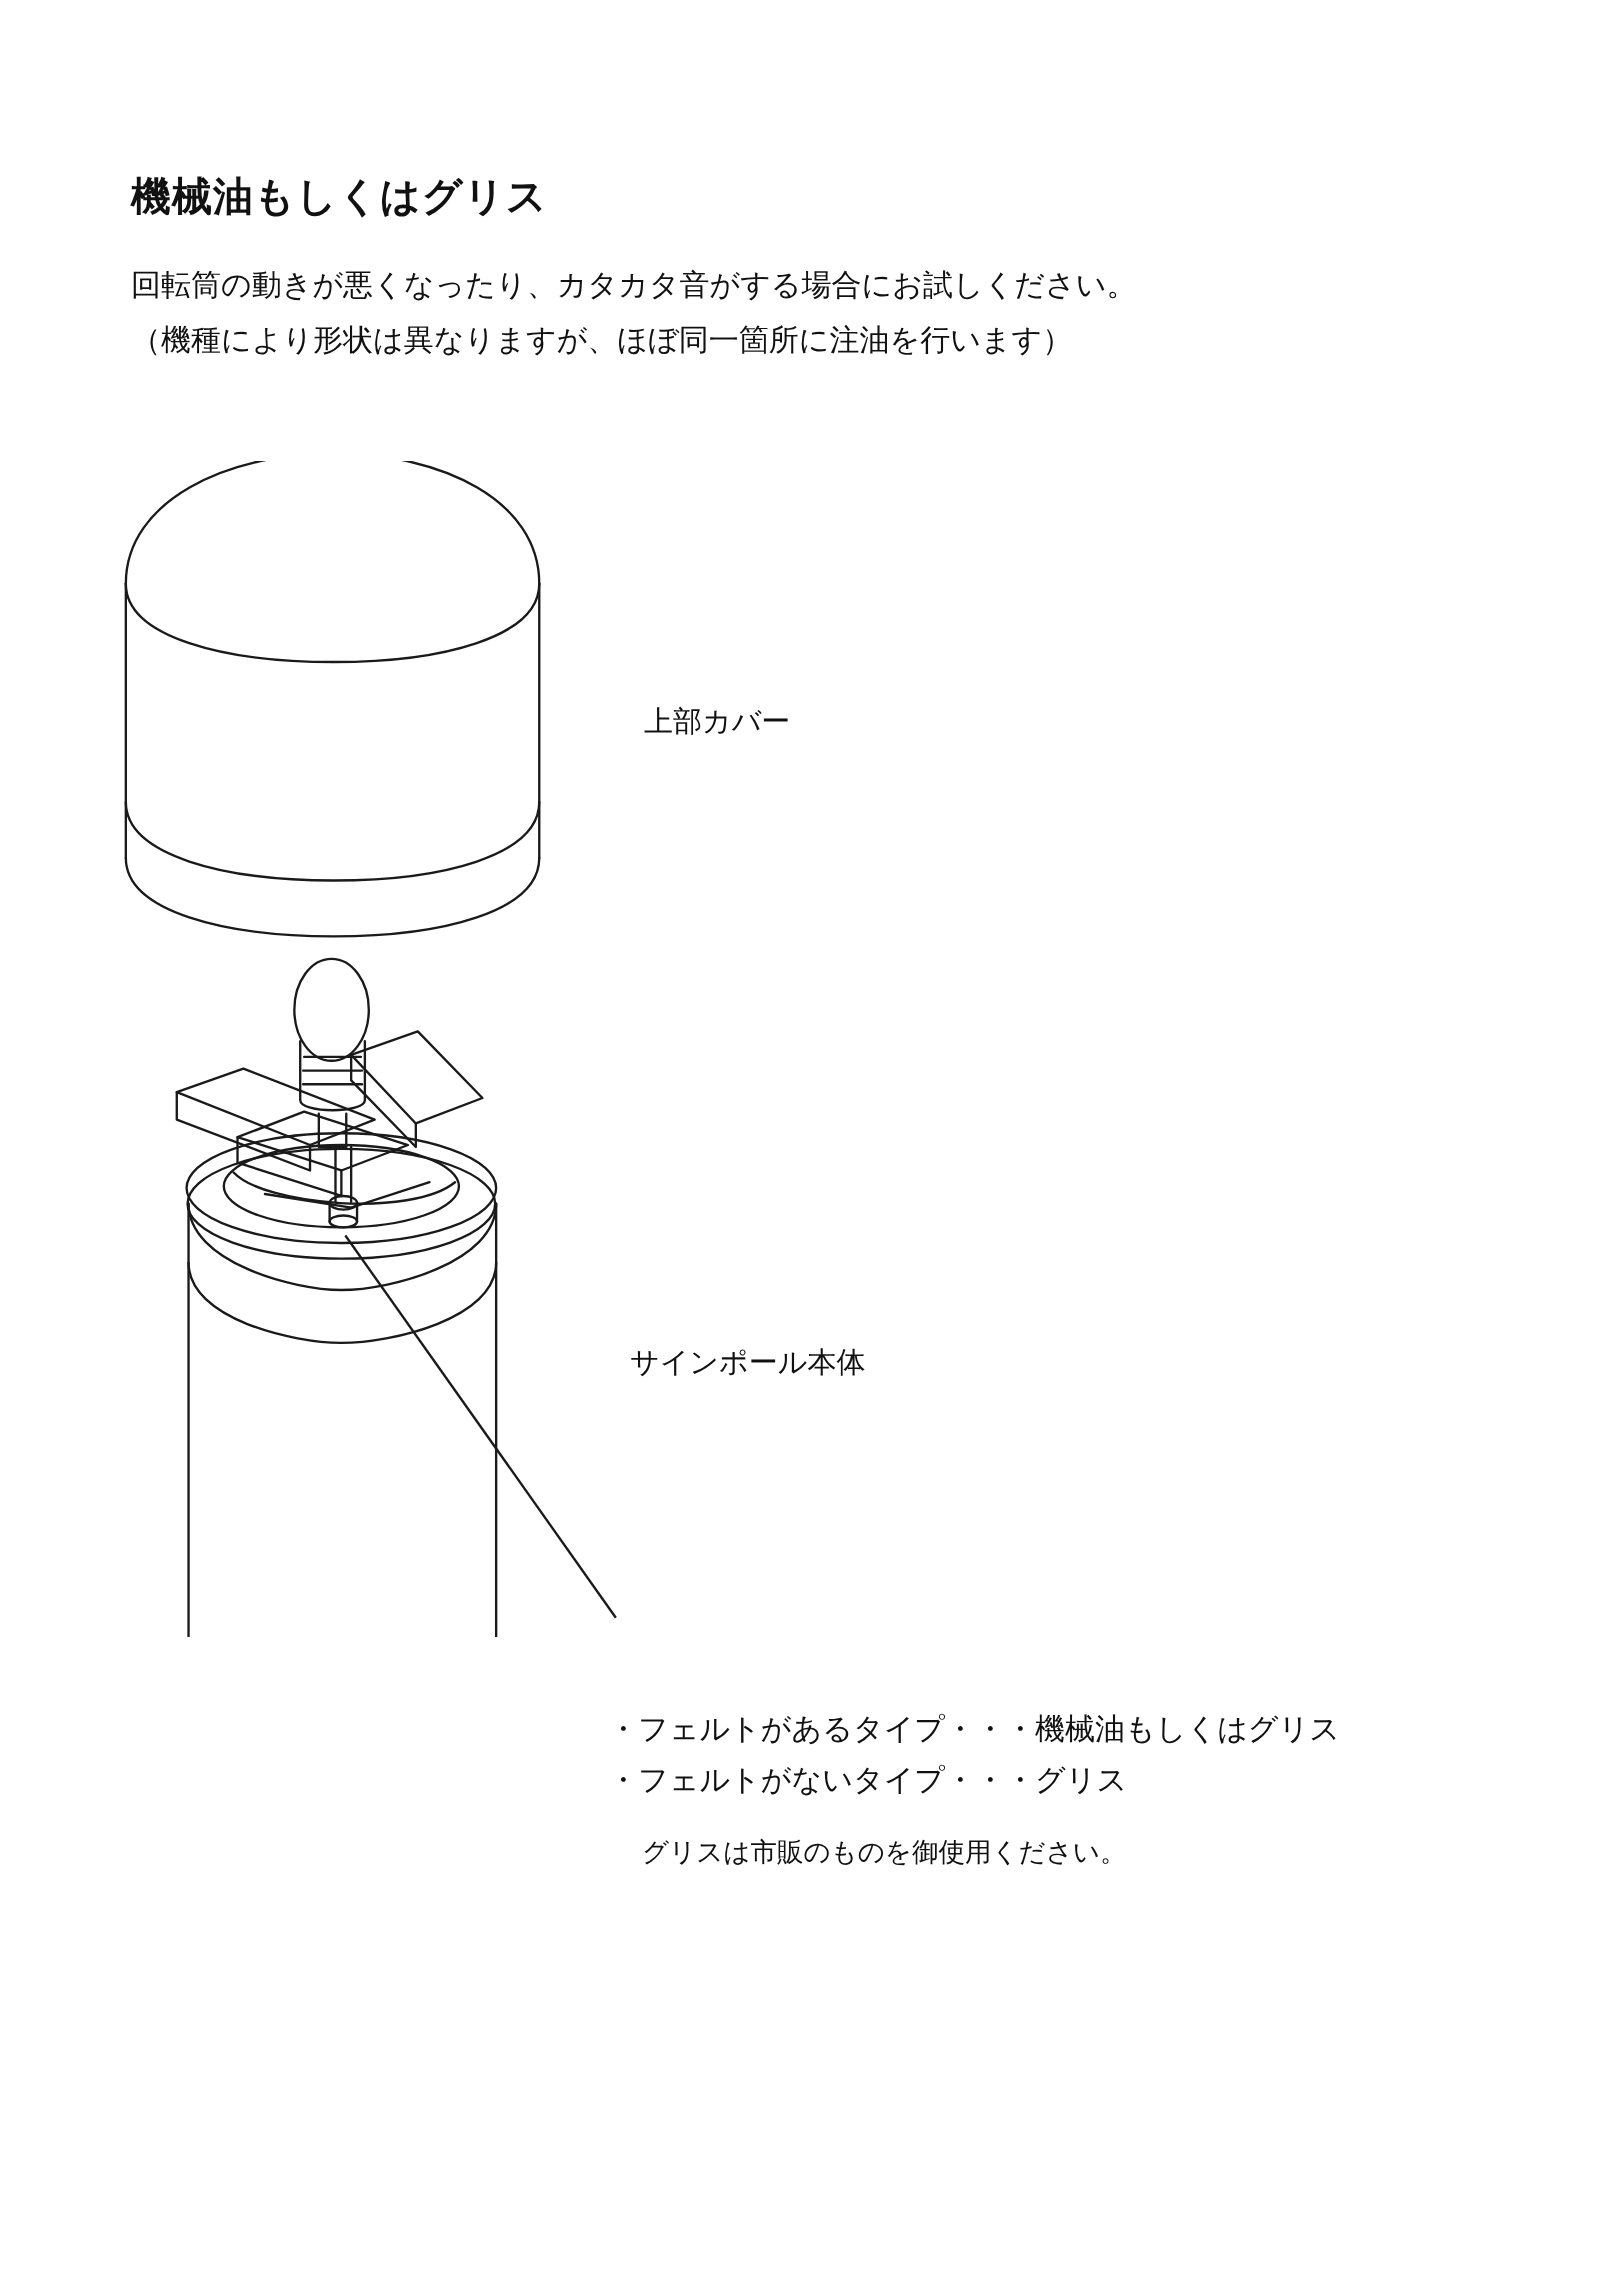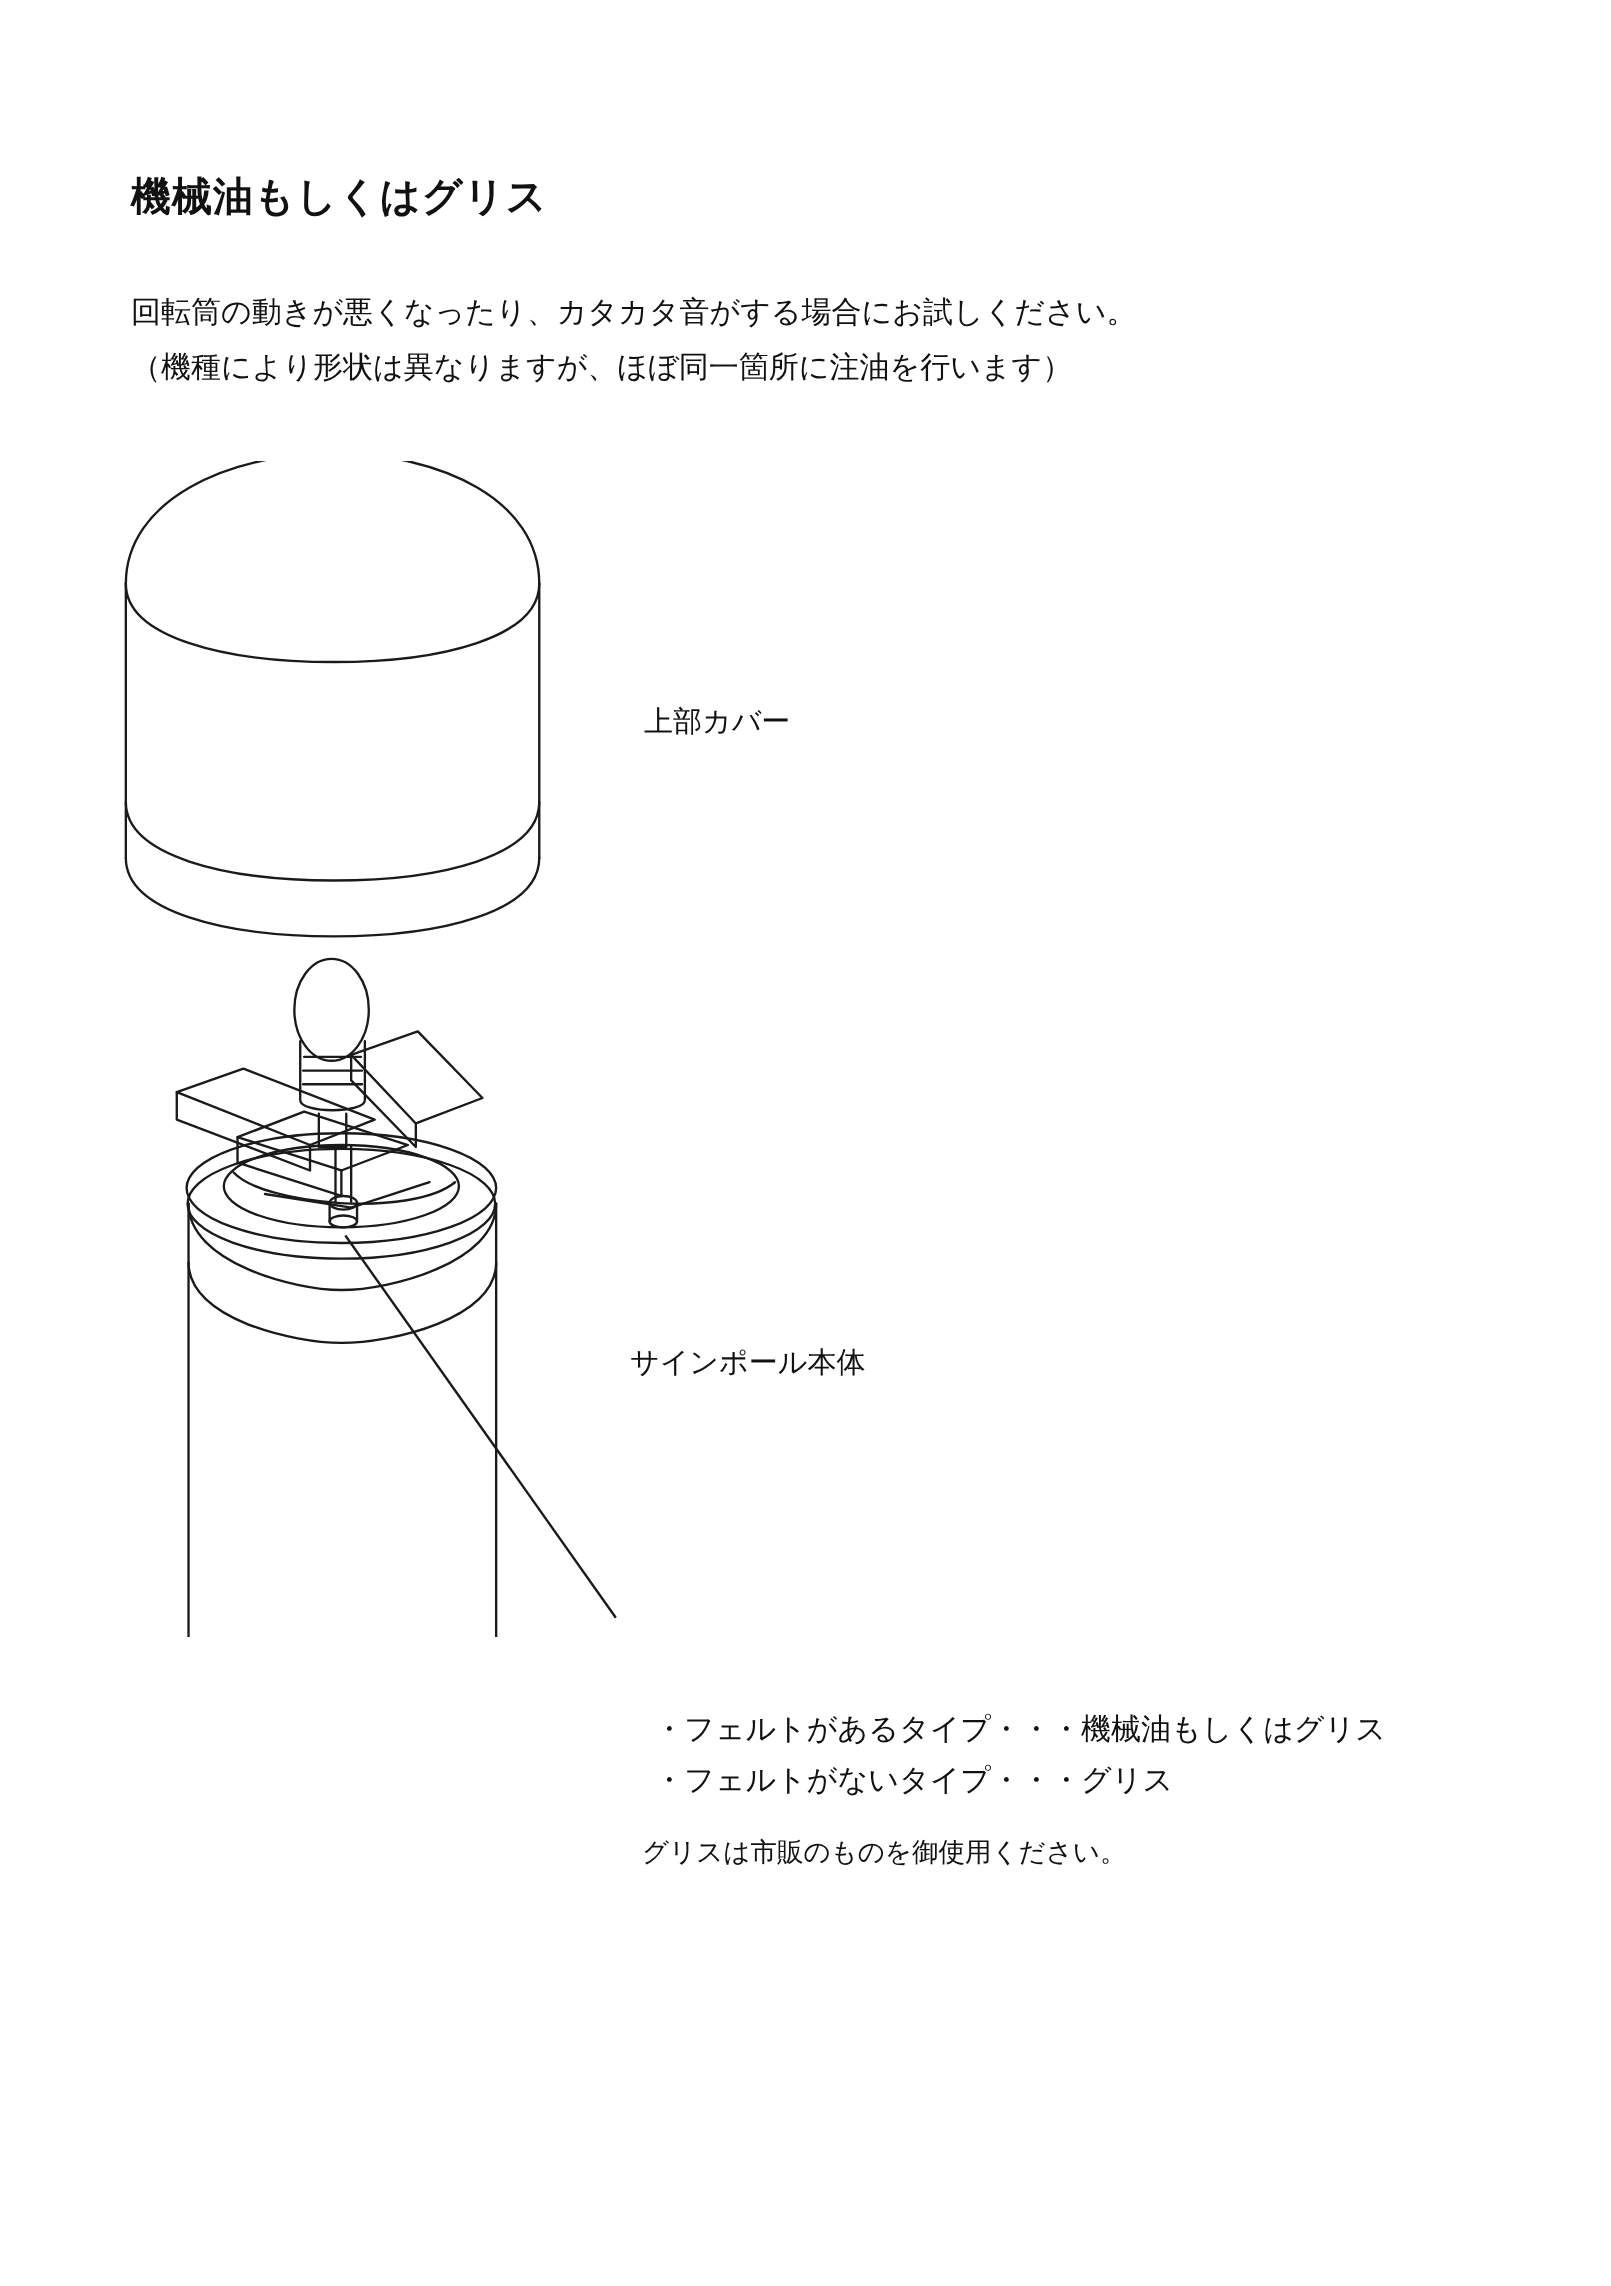--- a/index.html
+++ b/index.html
@@ -26,21 +26,21 @@
     font-size: 40px;
     font-weight: 700;
     letter-spacing: 1px;
     color: #111111;
     white-space: nowrap;
   }
 
   .intro {
     position: absolute;
     left: 131px;
-    top: 284px;
+    top: 257px;
     font-size: 30px;
     line-height: 55px;
     color: #111111;
     white-space: nowrap;
   }
   .intro div { white-space: nowrap; }
 
   .label {
     position: absolute;
     font-size: 29px;
@@ -60,21 +60,21 @@
   }
 
   .bullets {
     position: absolute;
     left: 608px;
     top: 1703px;
     font-size: 30px;
     line-height: 51px;
     color: #111111;
   }
-  .bullets div { white-space: nowrap; margin-left: 46px; }
+  .bullets div { white-space: nowrap; }
 
   .note {
     position: absolute;
     left: 642px;
     top: 1829px;
     font-size: 26.5px;
     line-height: 47px;
     color: #111111;
   }
   .note div { white-space: nowrap; }

